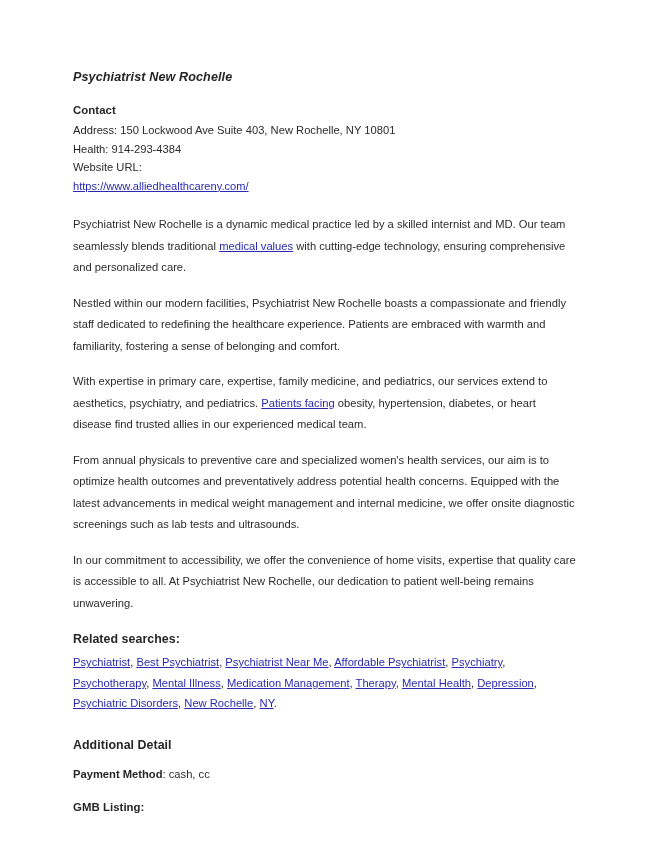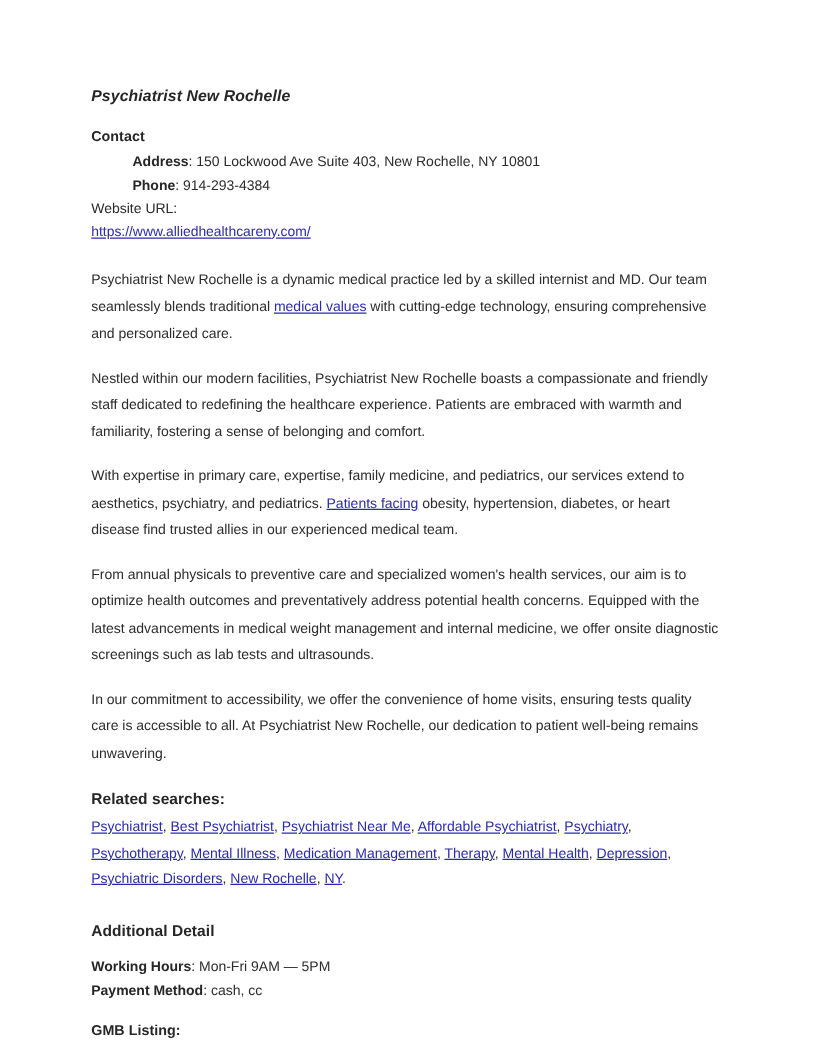--- a/index.html
+++ b/index.html
@@ -44,23 +44,22 @@
   }
   .contact-block {
     margin: 0 0 19px 0;
   }
   .contact-line {
     font-size: 11.2px;
     line-height: 18.6px;
     color: #2b2b2b;
   }
   .contact-line .lbl {
-    font-weight: bold;
+    font-weight: normal;
     color: #262626;
-    margin-left: 33px;
   }
   a.link,
   .link {
     color: #2a2ab0;
     word-break: break-all;
   }
   .url-line {
     font-size: 11.1px;
     line-height: 18.6px;
     margin-bottom: 2px;
@@ -116,45 +115,44 @@
 <body>
 
 <div class="page">
 
   <h1 class="doc-title">Psychiatrist New Rochelle</h1>
 
   <div class="contact-section">
     <div class="section-head">Contact</div>
     <div class="contact-block">
       <div class="contact-line"><span class="lbl">Address</span><span>: 150 Lockwood Ave Suite 403, New Rochelle, NY 10801</span></div>
-      <div class="contact-line"><span class="lbl">Phone</span><span>: 914-293-4384</span></div>
+      <div class="contact-line"><span class="lbl">Health</span><span>: 914-293-4384</span></div>
       <div class="contact-line">Website URL:</div>
       <div class="url-line"><a class="link" href="#">https://www.alliedhealthcareny.com/</a></div>
     </div>
   </div>
 
   <div class="about-section">
     <div class="about-wrap">
       <p class="para"><span>Psychiatrist New Rochelle is a dynamic medical practice led by a skilled internist and MD. Our team seamlessly blends traditional </span><a class="inline-link" href="#">medical values</a><span> with cutting-edge technology, ensuring comprehensive and personalized care.</span></p>
       <p class="para">Nestled within our modern facilities, Psychiatrist New Rochelle boasts a compassionate and friendly staff dedicated to redefining the healthcare experience. Patients are embraced with warmth and familiarity, fostering a sense of belonging and comfort.</p>
       <p class="para"><span>With expertise in primary care, expertise, family medicine, and pediatrics, our services extend to aesthetics, psychiatry, and pediatrics. </span><a class="inline-link" href="#">Patients facing</a><span> obesity, hypertension, diabetes, or heart disease find trusted allies in our experienced medical team.</span></p>
       <p class="para">From annual physicals to preventive care and specialized women's health services, our aim is to optimize health outcomes and preventatively address potential health concerns. Equipped with the latest advancements in medical weight management and internal medicine, we offer onsite diagnostic screenings such as lab tests and ultrasounds.</p>
-      <p class="para">In our commitment to accessibility, we offer the convenience of home visits, ensuring tests quality care is accessible to all. At Psychiatrist New Rochelle, our dedication to patient well-being remains unwavering.</p>
+      <p class="para">In our commitment to accessibility, we offer the convenience of home visits, expertise that quality care is accessible to all. At Psychiatrist New Rochelle, our dedication to patient well-being remains unwavering.</p>
     </div>
   </div>
 
   <div class="related-wrap">
     <div class="section-head larger">Related searches:</div>
     <div class="related-list" id="related-list"><a href="#">Psychiatrist</a><span>, </span><a href="#">Best Psychiatrist</a><span>, </span><a href="#">Psychiatrist Near Me</a><span>, </span><a href="#">Affordable Psychiatrist</a><span>, </span><a href="#">Psychiatry</a><span>, </span><a href="#">Psychotherapy</a><span>, </span><a href="#">Mental Illness</a><span>, </span><a href="#">Medication Management</a><span>, </span><a href="#">Therapy</a><span>, </span><a href="#">Mental Health</a><span>, </span><a href="#">Depression</a><span>, </span><a href="#">Psychiatric Disorders</a><span>, </span><a href="#">New Rochelle</a><span>, </span><a href="#">NY</a><span>.</span></div>
   </div>
 
   <div class="detail-wrap">
     <div class="section-head larger">Additional Detail</div>
     <div class="detail-rows">
-      <div class="detail-line"><span class="lbl">Working Hours</span><span>: Mon-Fri 9AM — 5PM</span></div>
       <div class="detail-line"><span class="lbl">Payment Method</span><span>: cash, cc</span></div>
     </div>
     <div class="gmb-wrap">
       <div class="section-head">GMB Listing:</div>
 
     </div>
   </div>
 
 </div>
 

